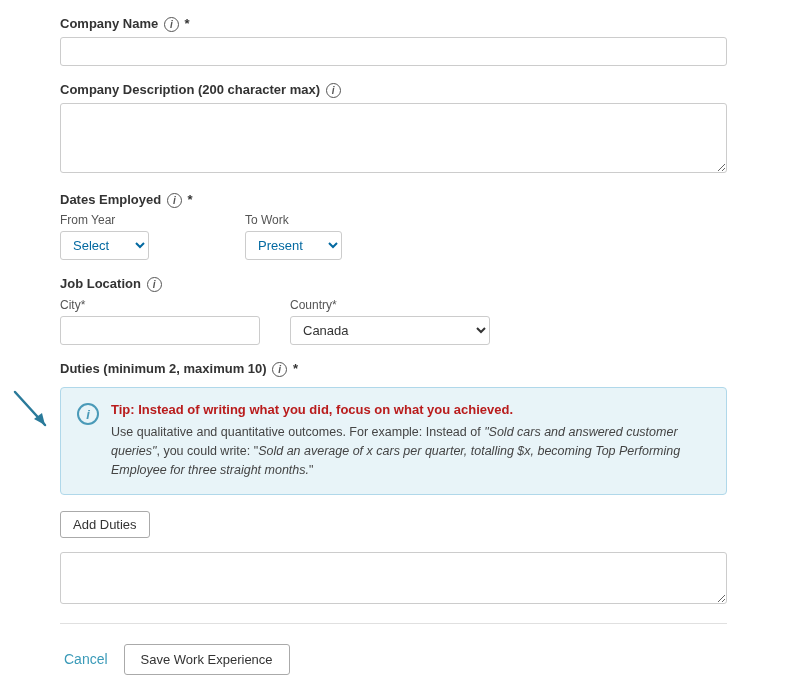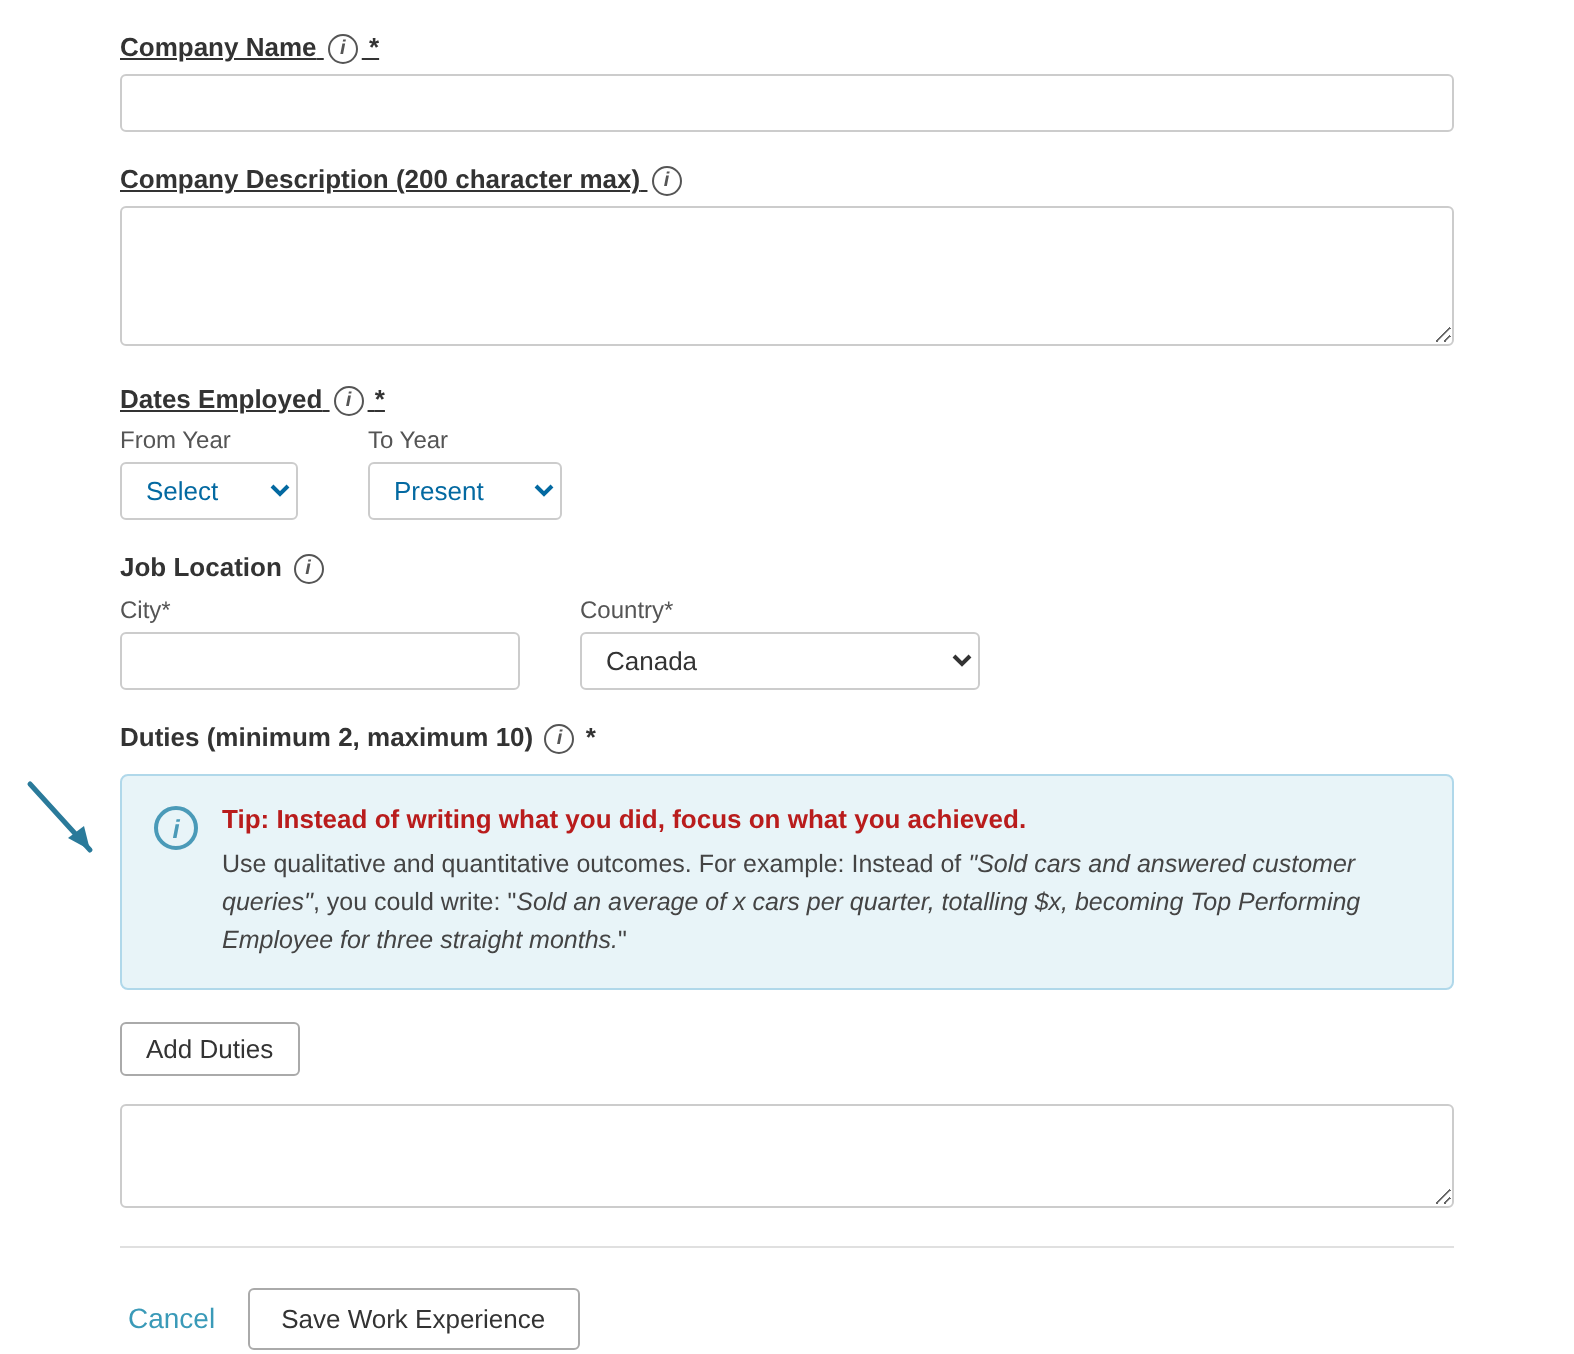--- a/index.html
+++ b/index.html
@@ -21,21 +21,20 @@
     .form-group {
       margin-bottom: 16px;
     }
 
     .form-label {
       display: block;
       font-size: 13px;
       font-weight: bold;
       margin-bottom: 5px;
       color: #333;
-      text-decoration: underline;
     }
 
     .form-label .required {
       color: #333;
       font-weight: bold;
     }
 
     .info-icon {
       display: inline-flex;
       align-items: center;
@@ -70,21 +69,21 @@
       border-radius: 3px;
       font-size: 13px;
       color: #333;
       background: #fff;
       height: 70px;
       resize: vertical;
     }
 
     .dates-row {
       display: flex;
-      gap: 35px;
+      gap: 96px;
       align-items: center;
     }
 
     .date-field {
       display: flex;
       flex-direction: column;
     }
 
     .date-label {
       font-size: 12px;
@@ -308,21 +307,21 @@
         <option>2021</option>
         <option>2020</option>
         <option>2019</option>
         <option>2018</option>
         <option>2017</option>
         <option>2016</option>
         <option>2015</option>
       </select>
     </div>
     <div class="date-field">
-      <span class="date-label">To Year</span>
+      <span class="date-label">To Work</span>
       <select class="form-select">
         <option selected="">Present</option>
         <option>2024</option>
         <option>2023</option>
         <option>2022</option>
         <option>2021</option>
         <option>2020</option>
         <option>2019</option>
       </select>
     </div>

